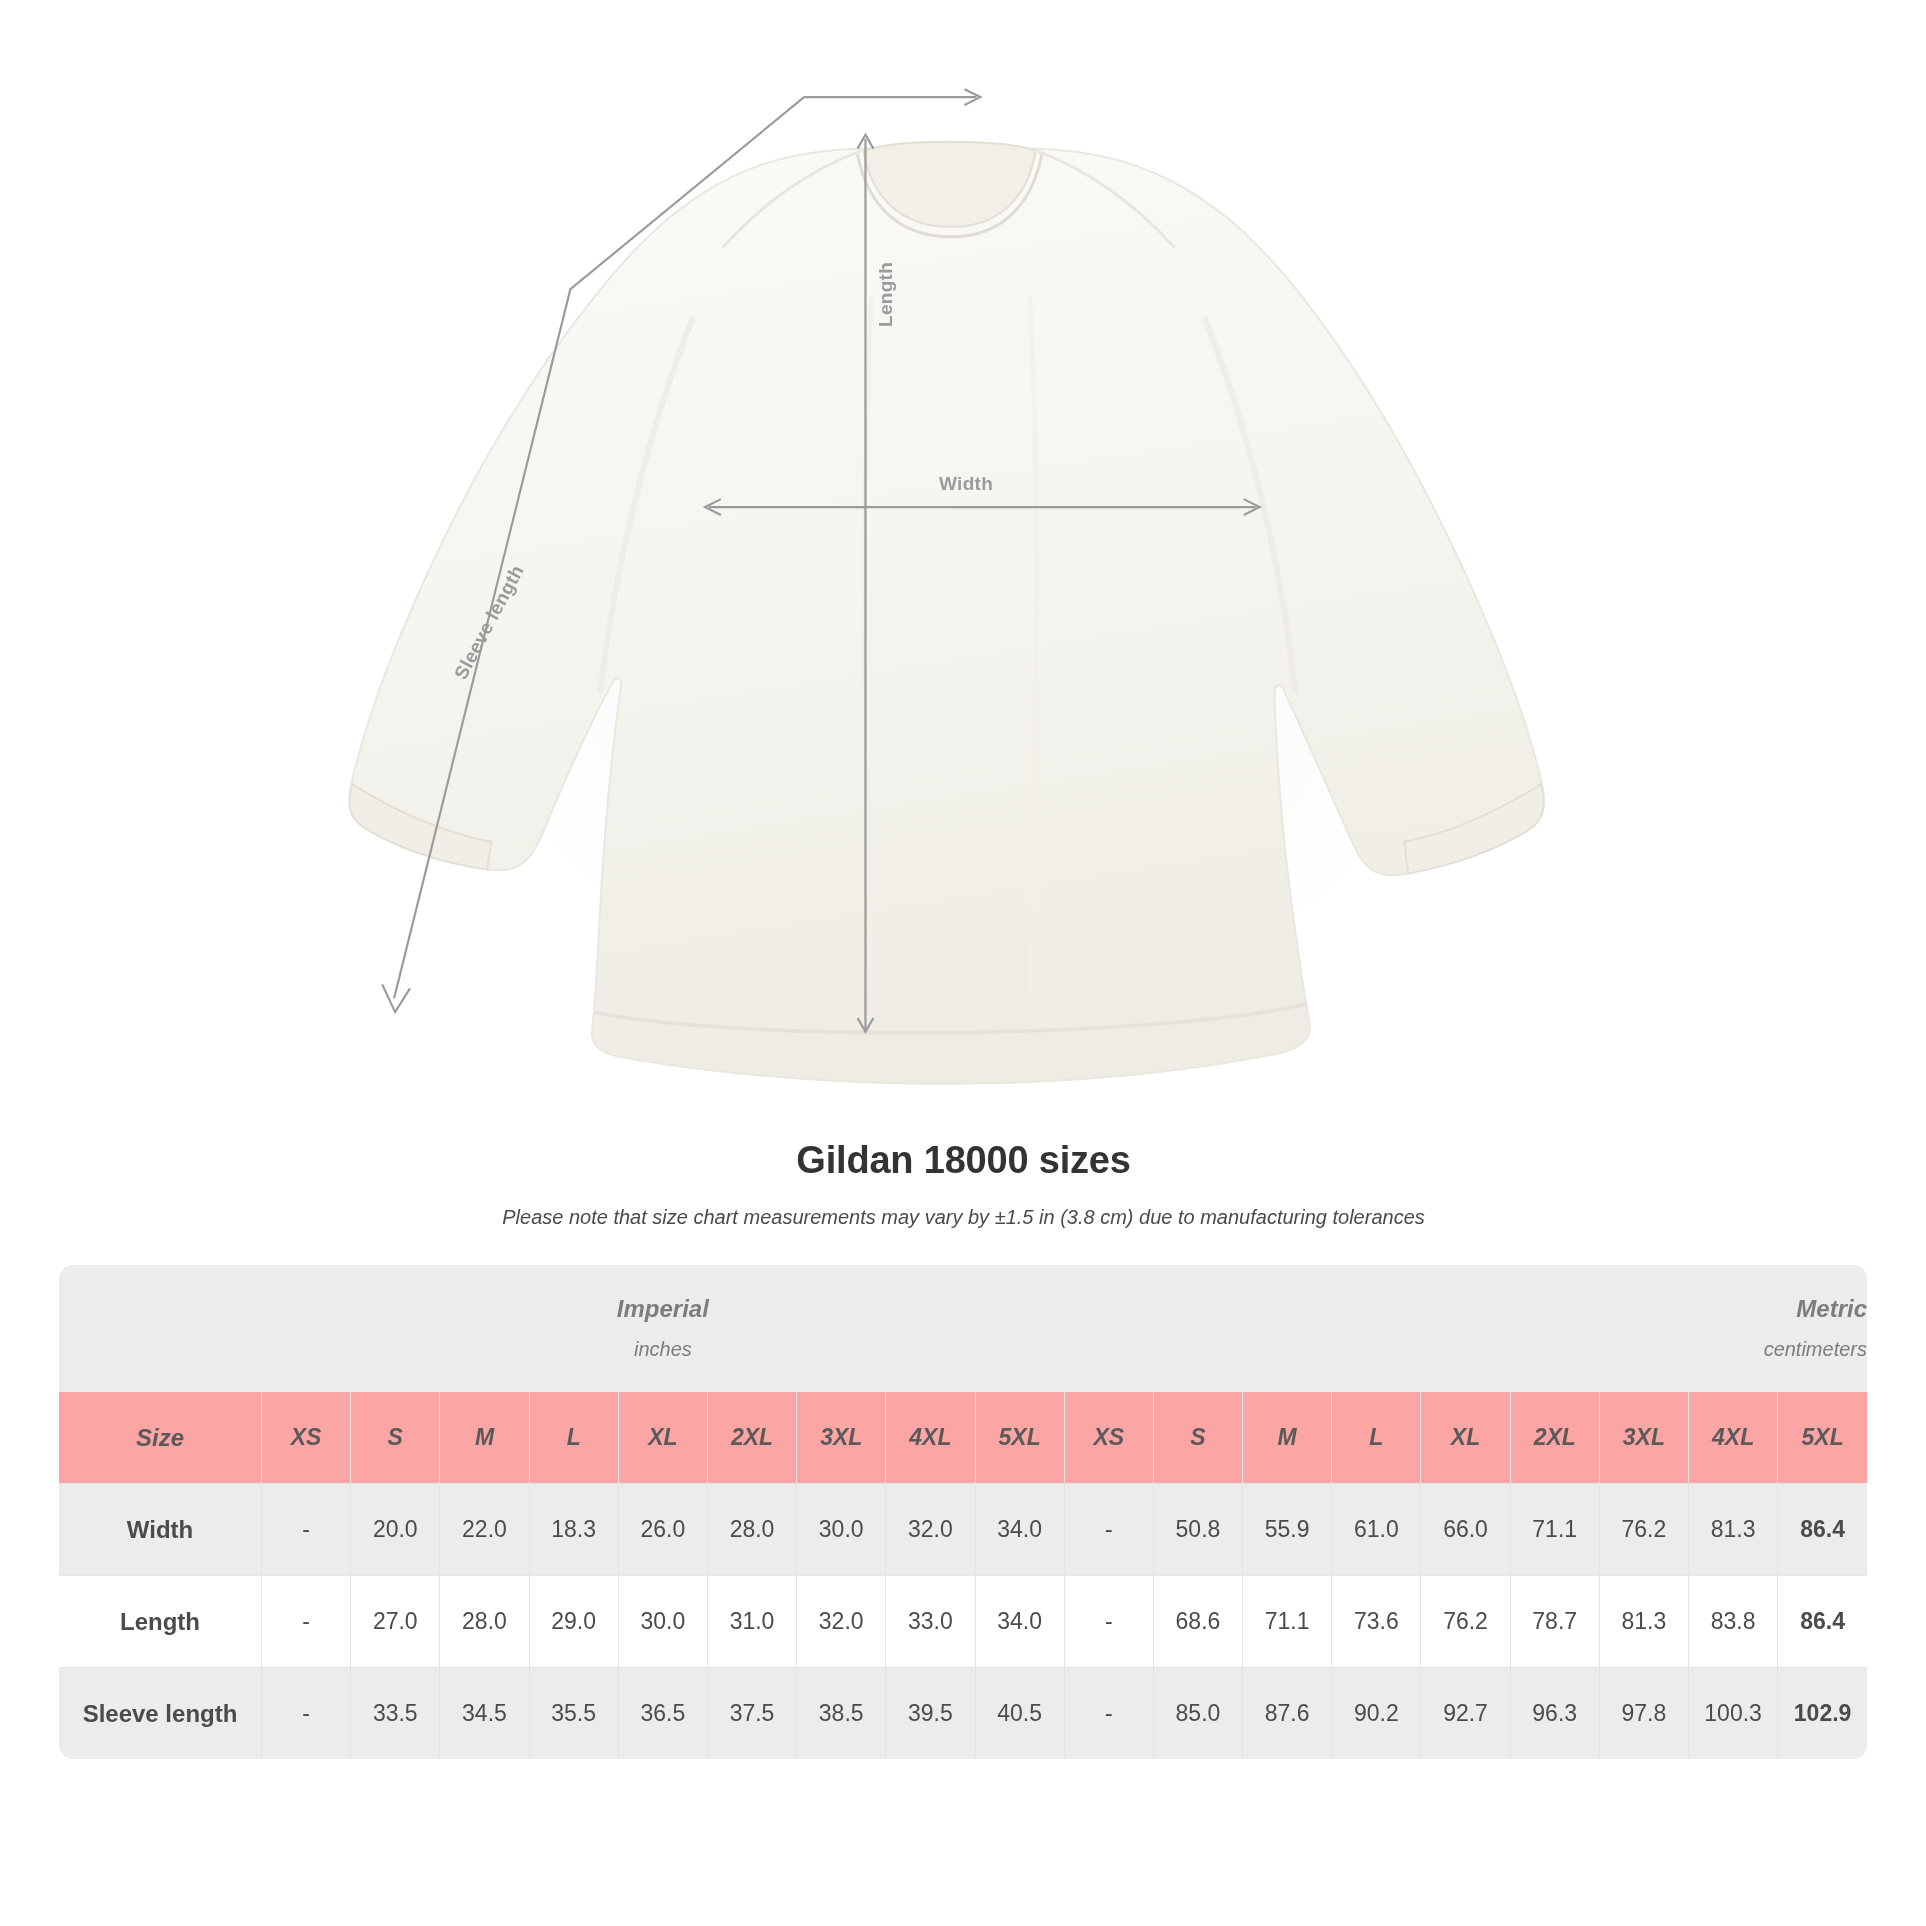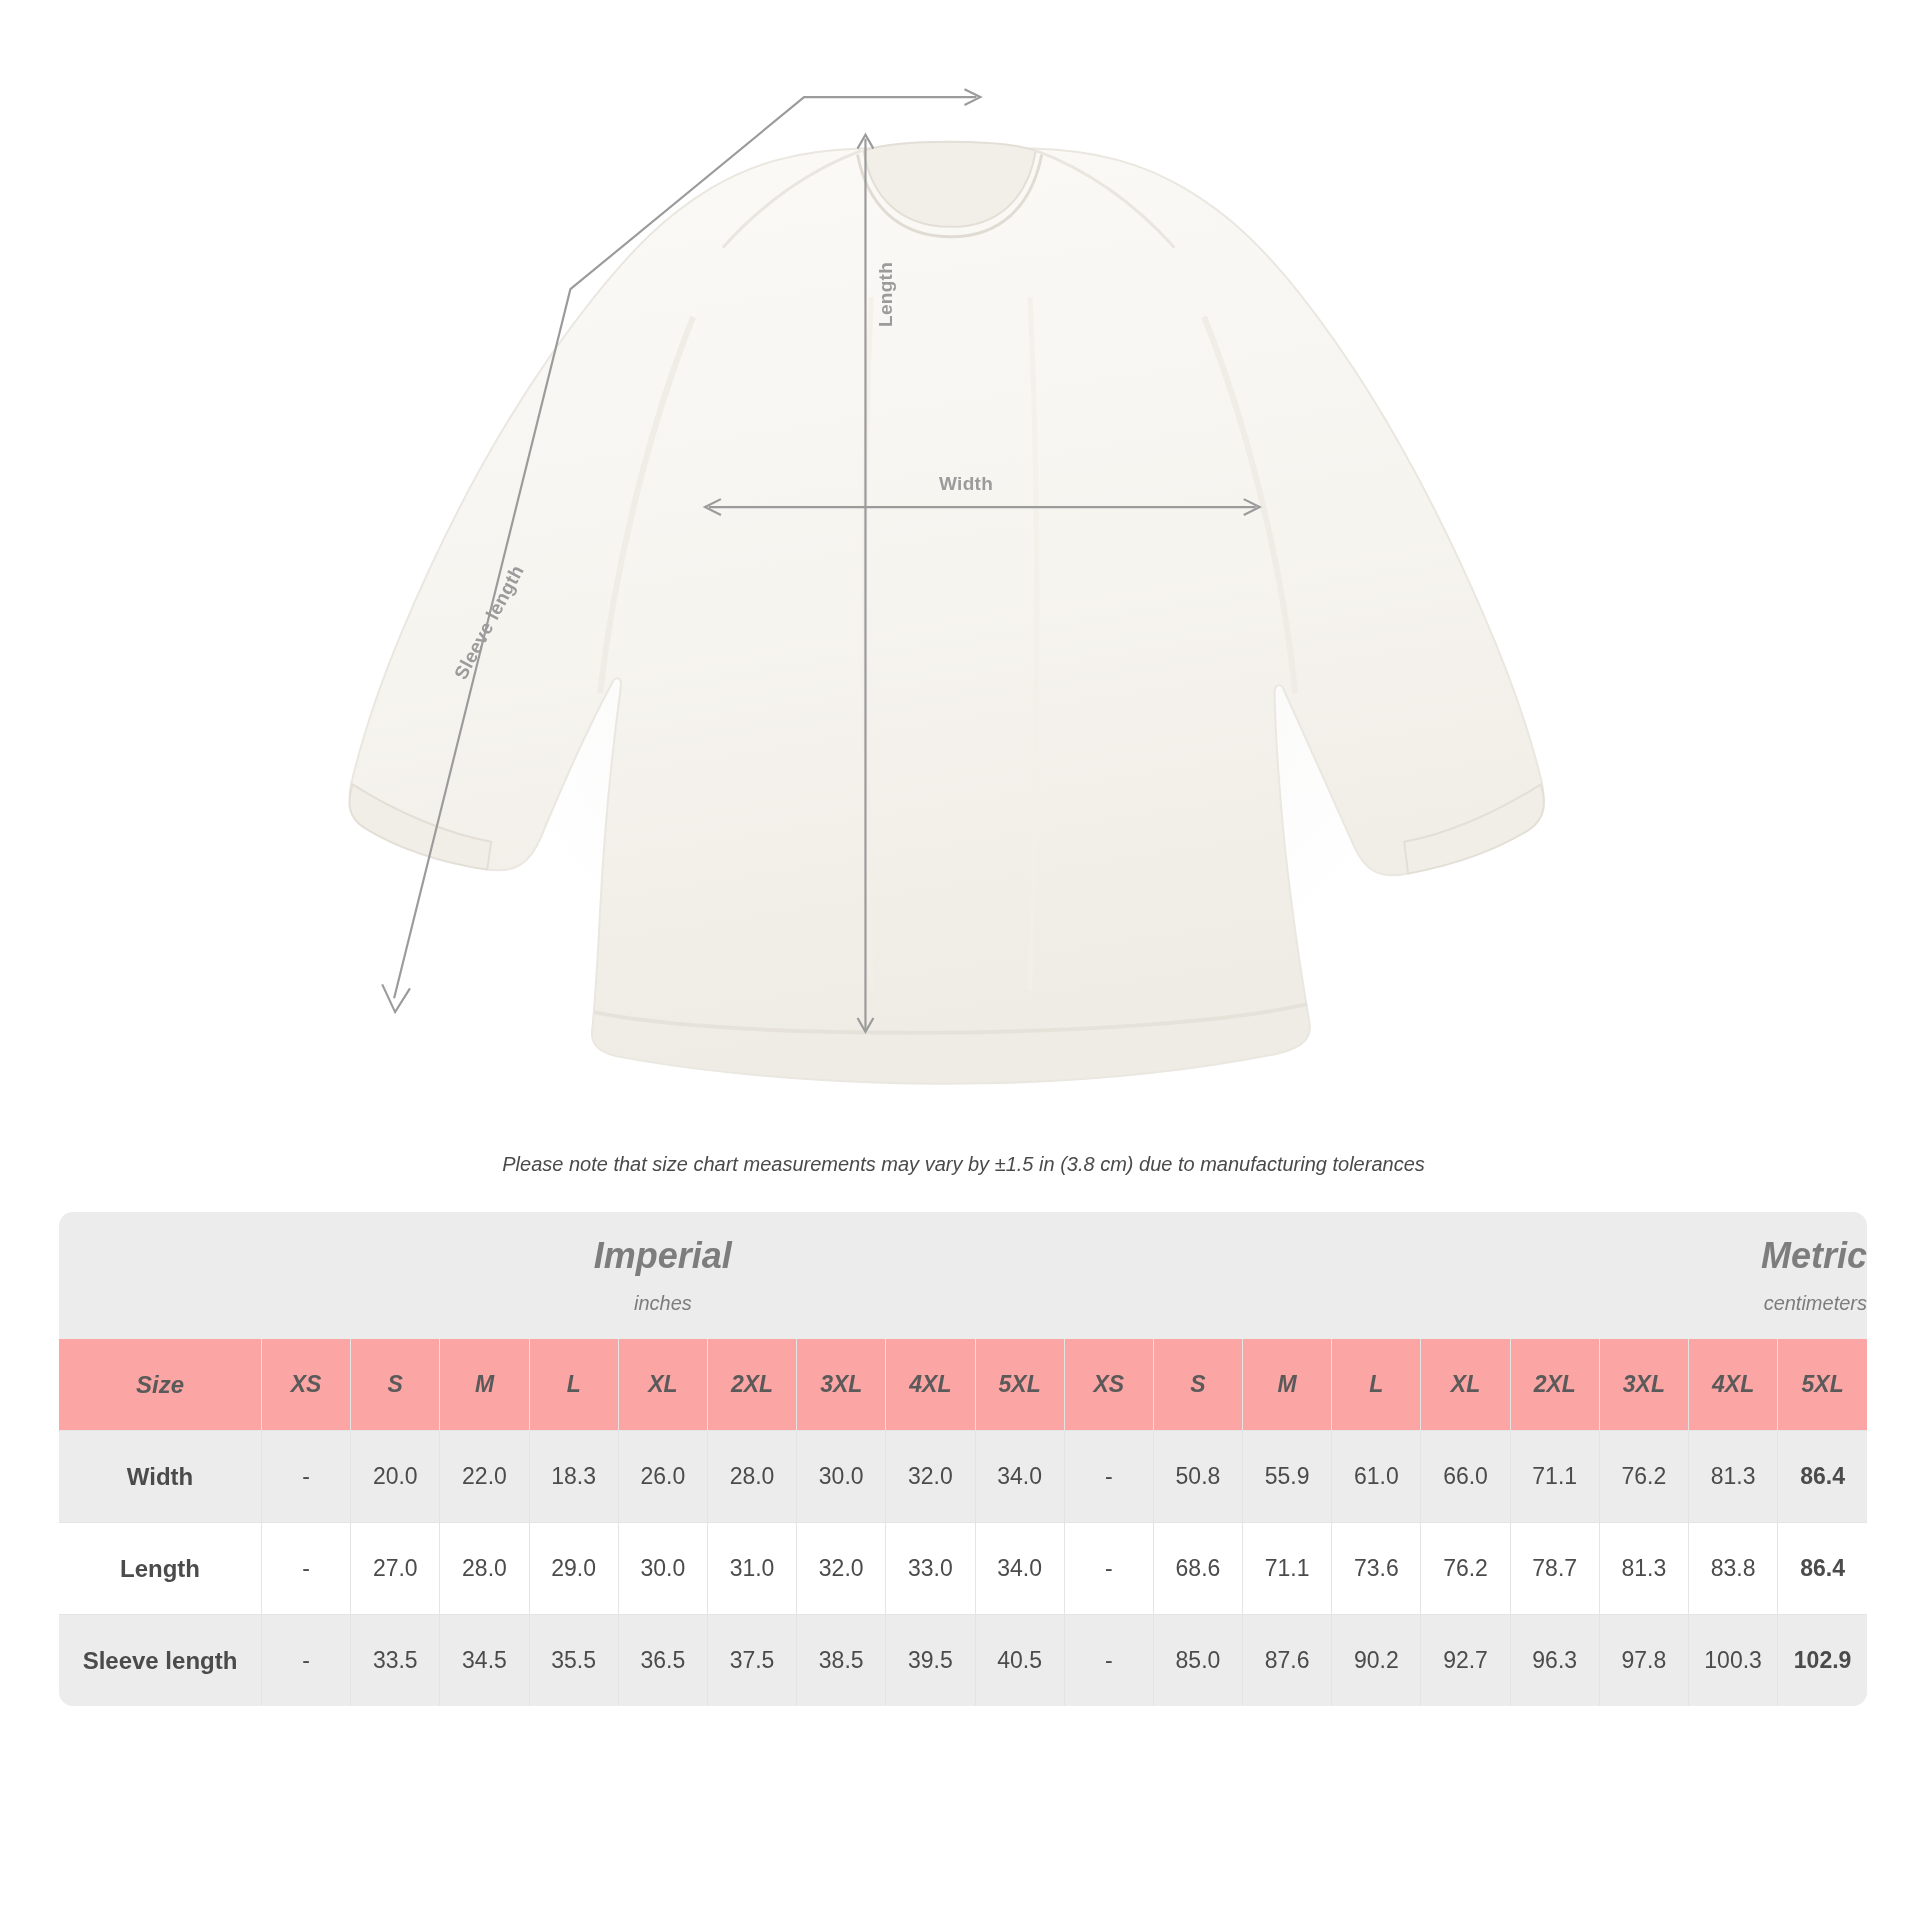--- a/index.html
+++ b/index.html
@@ -100,21 +100,21 @@
     height: 127px;
   }
   .sys-cell.first {
     border-top-left-radius: 14px;
   }
   .sys-cell.last {
     border-top-right-radius: 14px;
     text-align: right;
   }
   .sys-name {
-    font-size: 36px;
+    font-size: 24px;
     font-style: italic;
     font-weight: bold;
     color: #7d7d7d;
     line-height: 1.1;
   }
   .sys-unit {
     font-size: 20px;
     font-style: italic;
     color: #7d7d7d;
     margin-top: 16px;
@@ -265,20 +265,21 @@
         </g>
       </g>
     </svg>
 
     <div class="dim-label length">Length</div>
     <div class="dim-label width">Width</div>
     <div class="dim-label sleeve">Sleeve length</div>
   </div>
 
   <div class="title-block">
+    <div class="chart-title">Gildan 18000 sizes</div>
     <div class="chart-note">Please note that size chart measurements may vary by ±1.5 in (3.8 cm) due to manufacturing tolerances</div>
   </div>
 
   <div class="table-wrap">
     <table class="size-table">
       <colgroup>
         <col style="width:11.2%">
         <col span="18" style="width:4.933%">
       </colgroup>
       <tbody>

